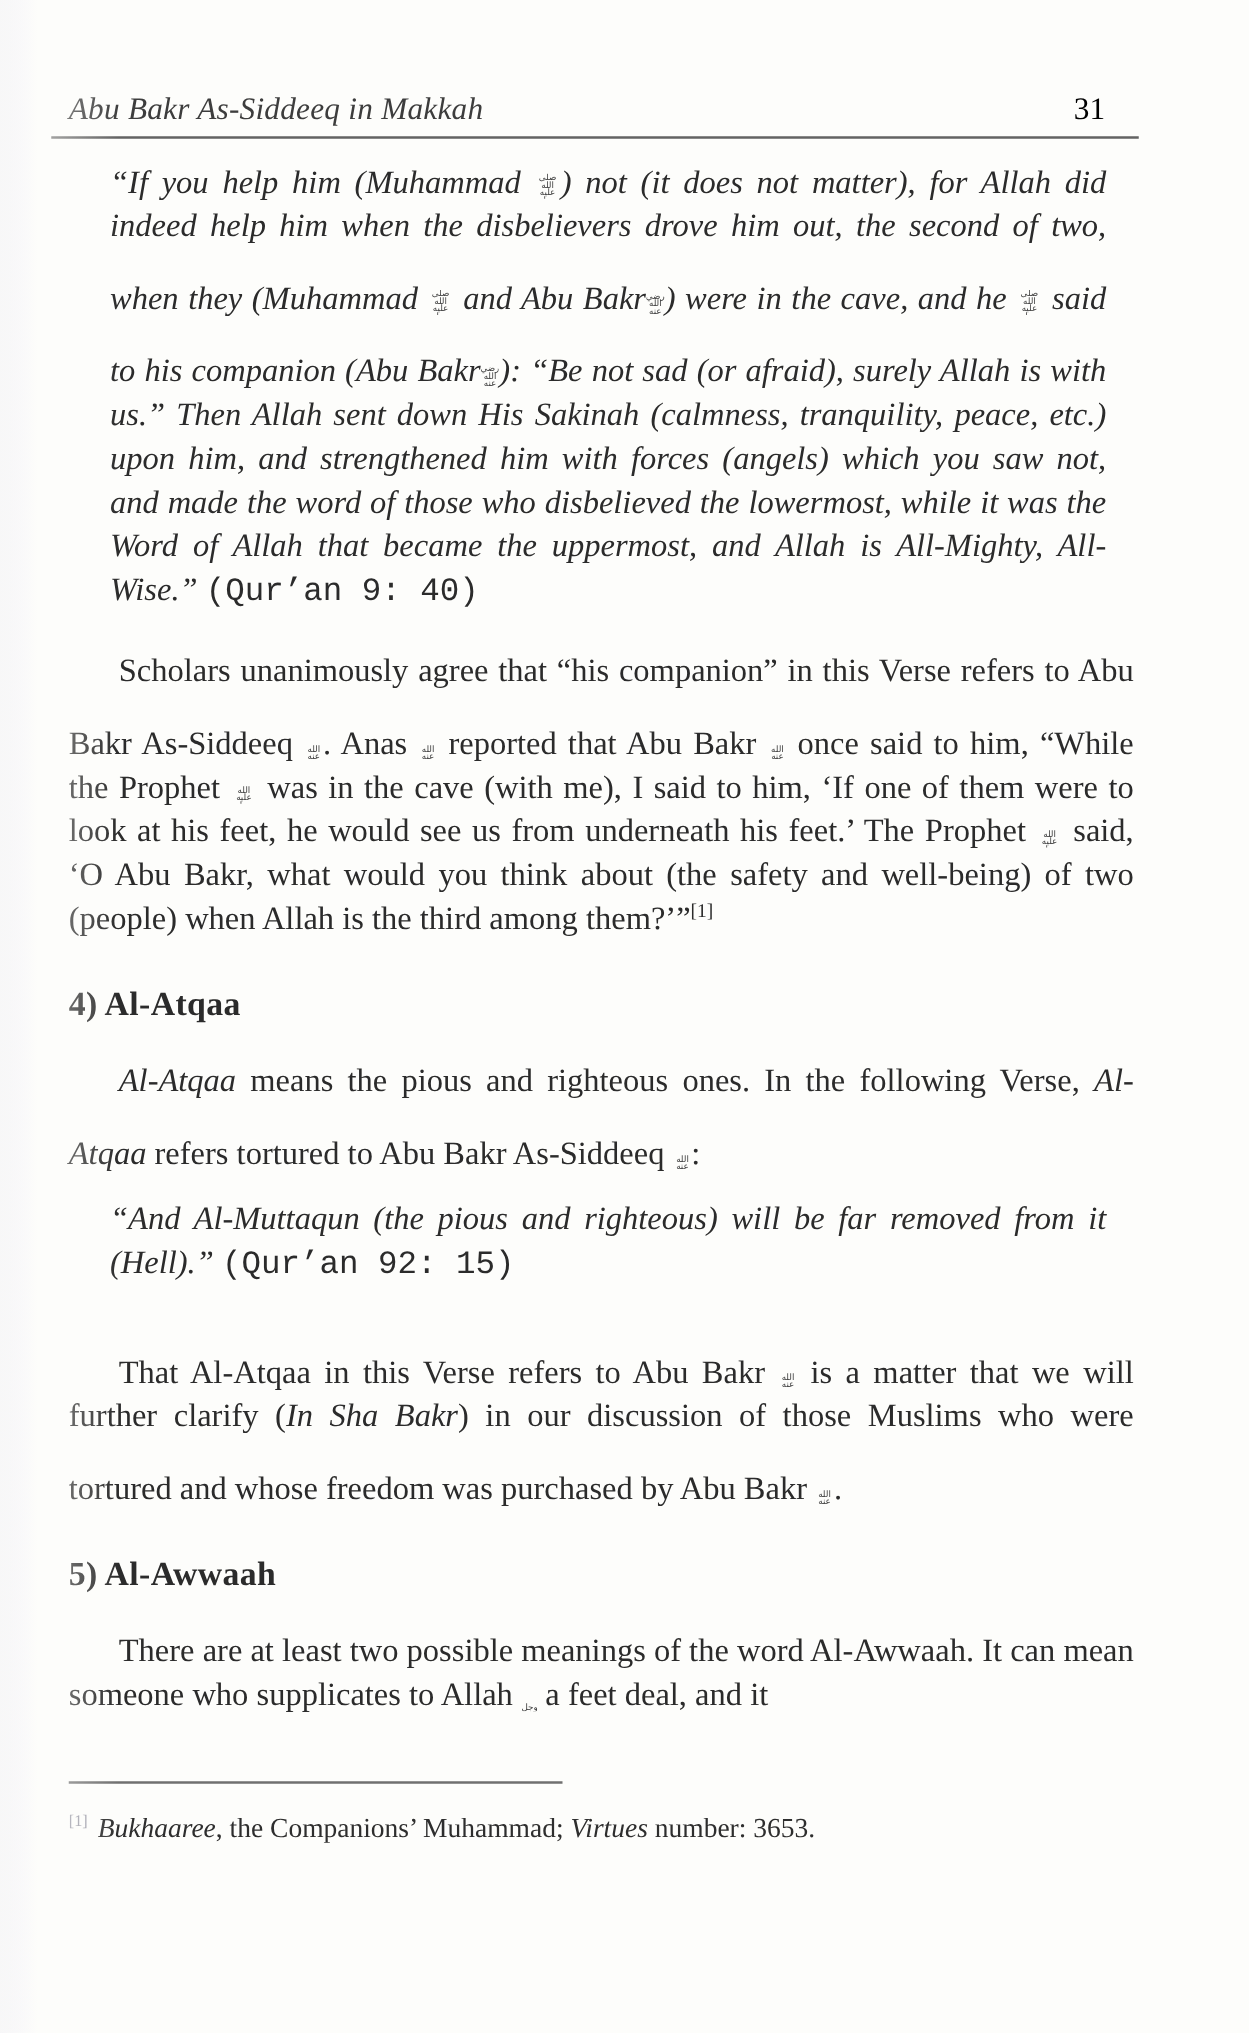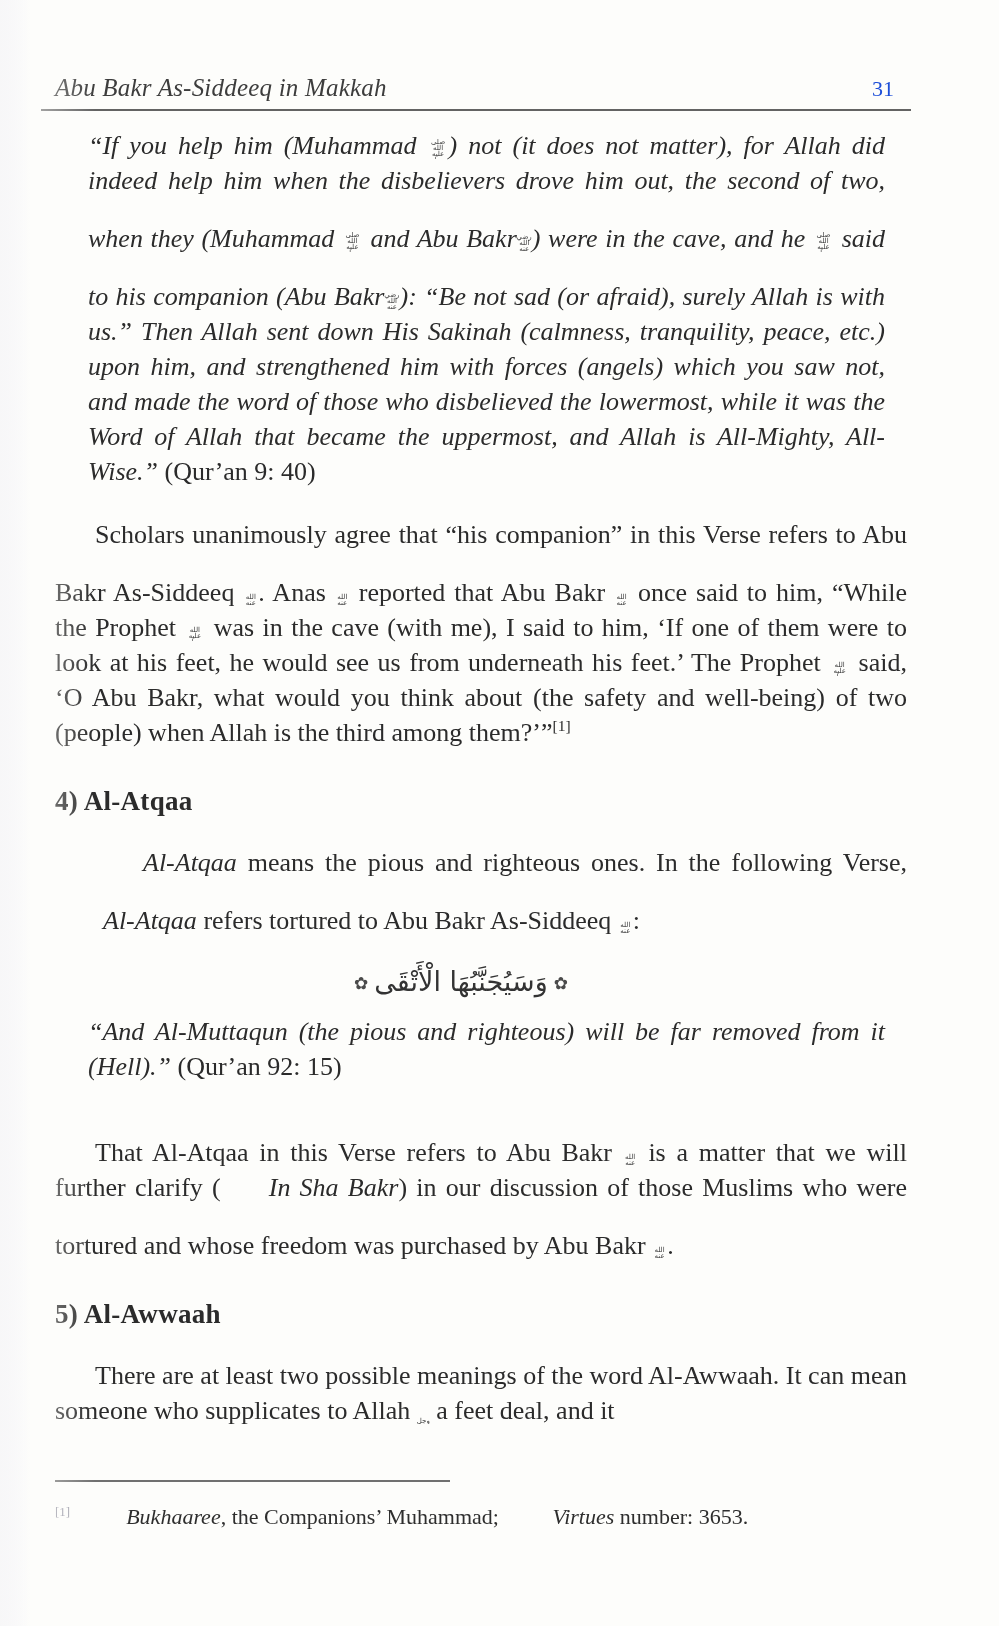--- a/index.html
+++ b/index.html
@@ -15,29 +15,29 @@
     z-index:1;
   }
   .fade-overlay {
     position:absolute; left:0; top:0; bottom:0; width:95px; z-index:9; pointer-events:none;
     background:linear-gradient(to right, rgba(253,253,251,0.72), rgba(253,253,251,0) 100%);
   }
   .content { position:relative; z-index:2; padding:74px 92px 0 55px; }
 
   header { display:flex; justify-content:space-between; align-items:baseline; }
   .running-title { font-style:italic; font-size:25px; color:#3d3d3d; letter-spacing:0.2px; }
-  .page-number { font-size:22px; color:#1d4ed8; margin-right:13px; }
+  .page-number { font-size:25px; color:#000000; margin-right:23px; }
   .header-rule { border:none; border-top:2px solid #636363; margin:7px -4px 0 -14px; }
 
   p { font-size:26px; line-height:35px; margin:0; text-align:justify; }
   p.quote { font-style:italic; margin-left:33px; margin-right:22px; margin-top:17px; }
   p.body  { text-indent:40px; margin-top:28px; }
   h2 { font-size:27px; font-weight:bold; margin:36px 0 0 0; letter-spacing:0.3px; }
-  .it { font-style:italic;margin-left:48px; }
-  .rm { font-style:normal; }
+  .it { font-style:italic; }
+  .rm { font-style:normal;font-family:Liberation Mono, monospace; }
   .sup { font-size:60%; vertical-align:super; line-height:0; }
 
   .arabic-verse {
     text-align:center; direction:rtl; margin:28px 40px 0 0;
     font-family:"DejaVu Sans", sans-serif; font-size:27px; color:#333;
   }
   .orn { font-size:17px; color:#4a4a4a; vertical-align:2px; padding:0 6px; }
 
   
   .hon {
@@ -64,21 +64,20 @@
     <span class="running-title">Abu Bakr As-Siddeeq in Makkah</span>
     <span class="page-number">31</span>
   </header>
   <hr class="header-rule">
 
   <main>
       <p class="quote"><span>“If you help him (Muhammad </span><span class="hon hon-pbuh">صلى الله عليه وسلم</span><span>) not (it does not matter), for Allah did indeed help him when the disbelievers drove him out, the second of two, when they (Muhammad </span><span class="hon hon-pbuh">صلى الله عليه وسلم</span><span> and Abu Bakr</span><span class="hon hon-ra">رضي الله عنه</span><span>) were in the cave, and he </span><span class="hon hon-pbuh">صلى الله عليه وسلم</span><span> said to his companion (Abu Bakr</span><span class="hon hon-ra">رضي الله عنه</span><span>): “Be not sad (or afraid), surely Allah is with us.” Then Allah sent down His Sakinah (calmness, tranquility, peace, etc.) upon him, and strengthened him with forces (angels) which you saw not, and made the word of those who disbelieved the lowermost, while it was the Word of Allah that became the uppermost, and Allah is All-Mighty, All-Wise.” </span><span class="rm">(Qur’an 9: 40)</span></p>
       <p class="body"><span>Scholars unanimously agree that “his companion” in this Verse refers to Abu Bakr As-Siddeeq </span><span class="hon hon-ra">رضي الله عنه</span><span>. Anas </span><span class="hon hon-ra">رضي الله عنه</span><span> reported that Abu Bakr </span><span class="hon hon-ra">رضي الله عنه</span><span> once said to him, “While the Prophet </span><span class="hon hon-pbuh">صلى الله عليه وسلم</span><span> was in the cave (with me), I said to him, ‘If one of them were to look at his feet, he would see us from underneath his feet.’ The Prophet </span><span class="hon hon-pbuh">صلى الله عليه وسلم</span><span> said, ‘O Abu Bakr, what would you think about (the safety and well-being) of two (people) when Allah is the third among them?’”</span><span class="sup">[1]</span></p>
       <h2>4) Al-Atqaa</h2>
       <p class="body"><span class="it">Al-Atqaa</span><span> means the pious and righteous ones. In the following Verse, </span><span class="it">Al-Atqaa</span><span> refers tortured to Abu Bakr As-Siddeeq </span><span class="hon hon-ra">رضي الله عنه</span><span>:</span></p>
-      <div class="arabic-verse"><span class="orn">✿</span><span>وَسَيُجَنَّبُهَا الْأَتْقَى</span><span class="orn">✿</span></div>
       <p class="quote"><span>“And Al-Muttaqun (the pious and righteous) will be far removed from it (Hell).” </span><span class="rm">(Qur’an 92: 15)</span></p>
       <p class="body"><span>That Al-Atqaa in this Verse refers to Abu Bakr </span><span class="hon hon-ra">رضي الله عنه</span><span> is a matter that we will further clarify (</span><span class="it">In Sha Bakr</span><span>) in our discussion of those Muslims who were tortured and whose freedom was purchased by Abu Bakr </span><span class="hon hon-ra">رضي الله عنه</span><span>.</span></p>
       <h2>5) Al-Awwaah</h2>
       <p class="body"><span>There are at least two possible meanings of the word Al-Awwaah. It can mean someone who supplicates to Allah </span><span class="hon hon-swt">عز وجل</span><span> a feet deal, and it</span></p>
     </main>
 
   <div class="footnote">
     <hr class="footnote-rule">
     <div class="footnote-line">
       <span class="footnote-marker">[1]</span><span><span class="it">Bukhaaree</span><span>, the Companions’ Muhammad; </span><span class="it">Virtues</span><span> number: 3653.</span></span>

